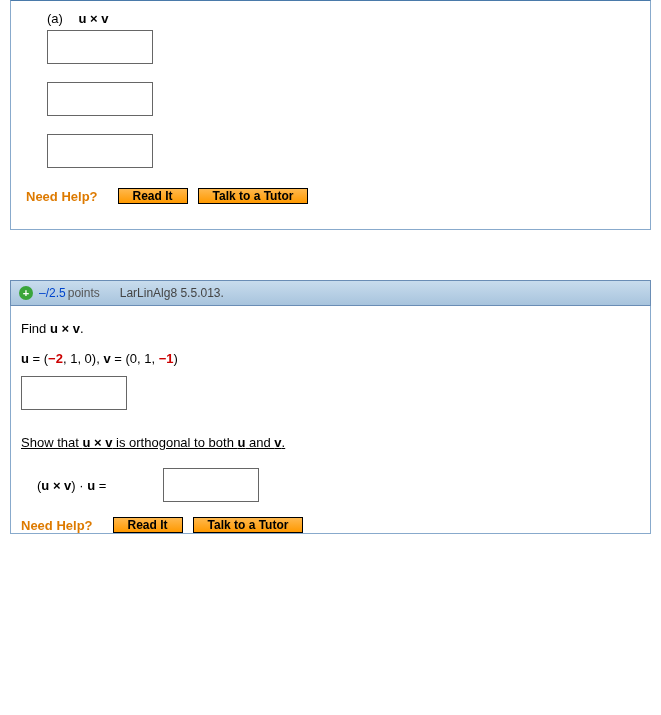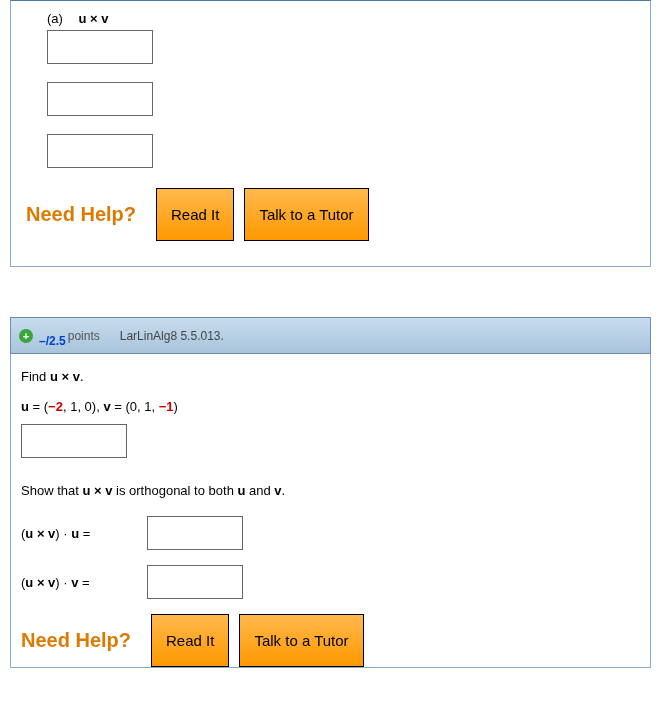--- a/index.html
+++ b/index.html
@@ -49,30 +49,30 @@
     .blue { color: #0033cc; font-weight: bold; }
     .help-row {
       margin-top: 20px;
       display: flex;
       align-items: center;
       gap: 10px;
     }
     .need-help {
       color: #dd7a00;
       font-weight: bold;
-      font-size: 20px;
+      font-size: 13px;
       margin-right: 10px;
     }
     .help-btn {
       background: linear-gradient(#ffb84d, #ff9900);
       border: 1px solid #000;
       color: #000;
-      font-weight: normal;
-      font-size: 15px;
-      padding: 17px 14px;
+      font-weight: bold;
+      font-size: 12px;
+      padding: 0 14px;
       cursor: pointer;
       font-family: Arial;
     }
     .q-header {
       background: linear-gradient(#c8dced, #a8c4dd);
       border: 1px solid #6a8db5;
       padding: 5px 8px;
       display: flex;
       align-items: center;
       font-size: 12px;
@@ -86,23 +86,22 @@
       display: inline-flex;
       align-items: center;
       justify-content: center;
       font-size: 11px;
       font-weight: bold;
       margin-right: 6px;
       cursor: pointer;
     }
     .points-score {
       color: #0044cc;
-      font-weight: bold;
+      font-weight: normal;
       margin-right: 2px;
-      margin-top: 11px;
     }
     .points-text {
       color: #555;
     }
     .reference {
       color: #444;
       margin-left: 20px;
     }
     .q2-box {
       border: 1px solid #88aacc;
@@ -111,28 +110,30 @@
       padding: 15px 10px 0 10px;
     }
     .q2-vectors {
       margin-bottom: 10px;
     }
     .q2-ans1 {
       margin-bottom: 25px;
     }
     .q2-prompt2 {
       margin-bottom: 18px;
+      text-decoration: underline;
     }
     .dot-row {
       display: flex;
       align-items: center;
       margin-bottom: 15px;
     }
     .dot-expr {
       min-width: 120px;
+      margin-left: 16px;
     }
     .dot-box {
       width: 90px;
       height: 30px;
       border: 1px solid #666;
       background: #fff;
       margin-left: 6px;
     }
     .header-wrapper {
       margin: 0 10px;
@@ -192,25 +193,19 @@
     <span>Show that </span><span class="bold">u × v</span><span> is orthogonal to both </span><span class="bold">u</span><span> and </span><span class="bold">v</span><span>.</span>
   </div>
 
   <div class="dot-row">
     <div class="dot-expr">
       <span>(</span><span class="bold">u × v</span><span>)  ·  </span><span class="bold">u</span><span>  =  </span>
     </div>
     <input class="dot-box" type="text" style="">
   </div>
 
-  <div class="dot-row">
-    <div class="dot-expr">
-      <span>(</span><span class="bold">u × v</span><span>)  ·  </span><span class="bold">v</span><span>  =  </span>
-    </div>
-    <input class="dot-box" type="text" style="">
-  </div>
 
   <div class="help-row" style="margin-top:10px;">
     <span class="need-help">Need Help?</span>
     <button class="help-btn">Read It</button>
     <button class="help-btn">Talk to a Tutor</button>
   </div>
 </div>
 
 </body></html>

